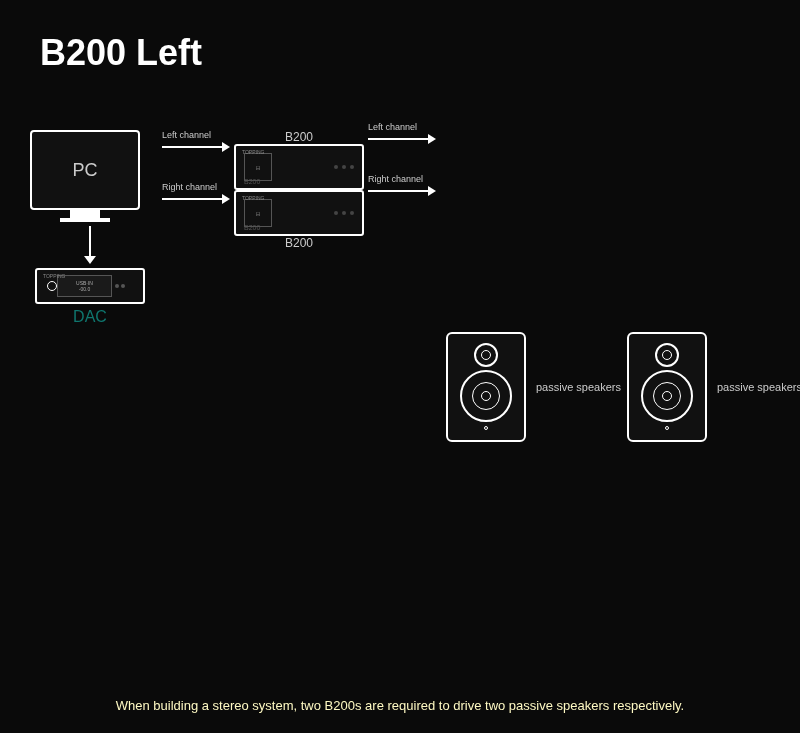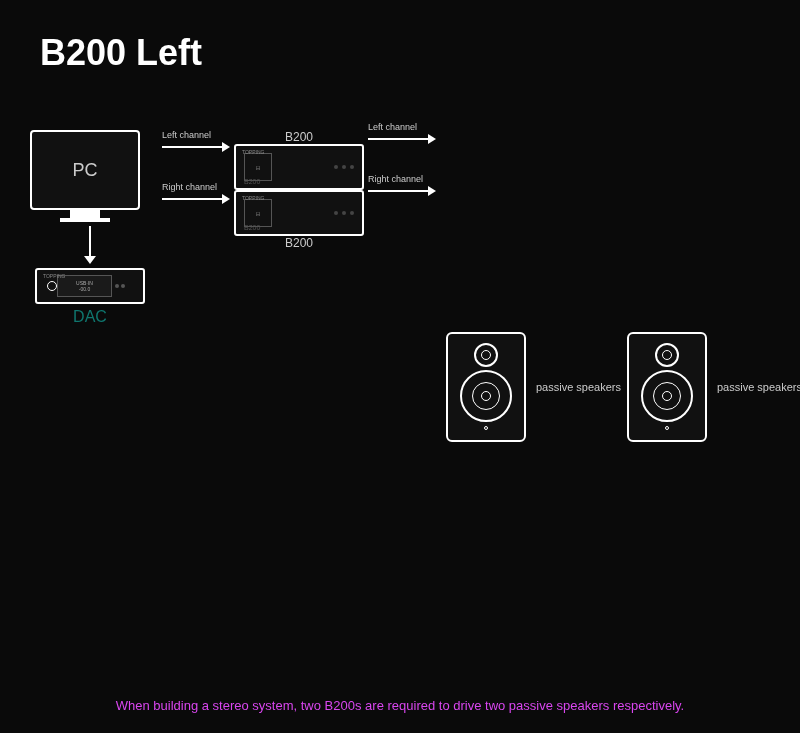--- a/index.html
+++ b/index.html
@@ -315,21 +315,21 @@
     }
 
     
     .footer-text {
       position: absolute;
       bottom: 20px;
       left: 0;
       right: 0;
       text-align: center;
       font-size: 13px;
-      color: #d946ef;
+      color: #fef9c3;
     }
 
     .flex-col {
       display: flex;
       flex-direction: column;
       align-items: center;
     }
 
     .single-arrow {
       display: flex;

